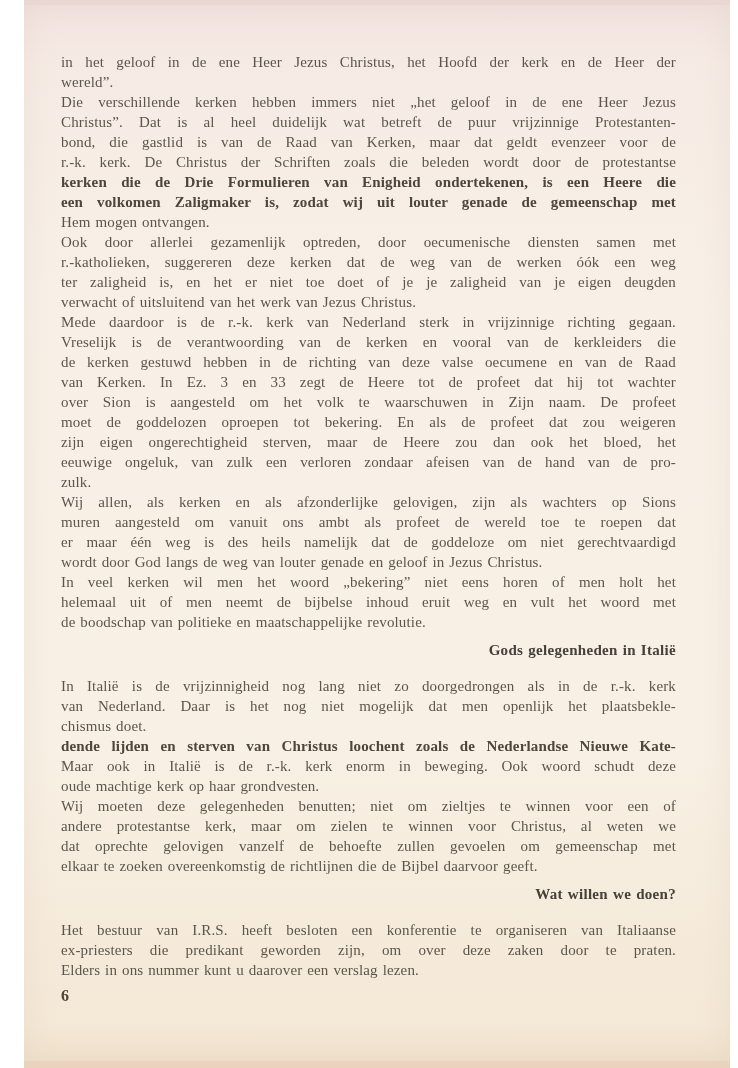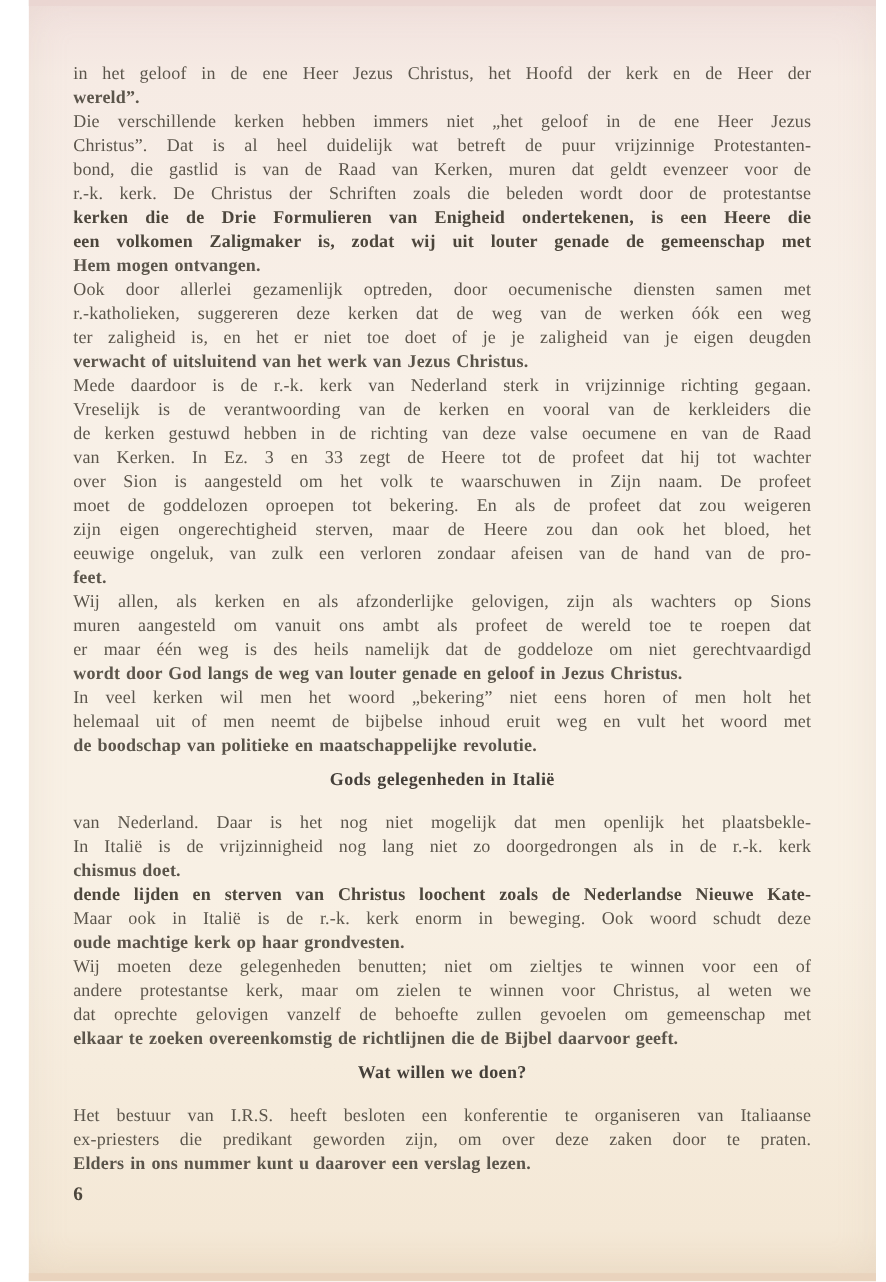--- a/index.html
+++ b/index.html
@@ -46,27 +46,27 @@
   }
   .para { margin: 0; }
   .line {
     height: 20px;
     line-height: 20px;
     text-align: justify;
     text-align-last: justify;
     white-space: normal;
     overflow: visible;
   }
-  .line.last { text-align-last: left; font-weight: bold; }
+  .line.last { text-align-last: left; }
   .line.bold { font-weight: bold; color: #4c463c; }
   .heading {
     height: 20px;
     line-height: 20px;
     margin: 8px 0 16px 0;
-    text-align: center;
+    text-align: right;
     font-weight: bold;
     color: #45403a;
     letter-spacing: 0.3px;
   }
   .page-number {
     margin-top: 7px;
     font-weight: bold;
     font-size: 16px;
     color: #4c463c;
   }
@@ -79,58 +79,58 @@
     <div class="edge-top"></div>
     <div class="content">
 
     <div class="para">
           <div class="line">in het geloof in de ene Heer Jezus Christus, het Hoofd der kerk en de Heer der</div>
           <div class="line last">wereld”.</div>
         </div>
         <div class="para">
           <div class="line">Die verschillende kerken hebben immers niet „het geloof in de ene Heer Jezus</div>
           <div class="line">Christus”. Dat is al heel duidelijk wat betreft de puur vrijzinnige Protestanten-</div>
-          <div class="line">bond, die gastlid is van de Raad van Kerken, muren dat geldt evenzeer voor de</div>
+          <div class="line">bond, die gastlid is van de Raad van Kerken, maar dat geldt evenzeer voor de</div>
           <div class="line">r.-k. kerk. De Christus der Schriften zoals die beleden wordt door de protestantse</div>
           <div class="line bold">kerken die de Drie Formulieren van Enigheid ondertekenen, is een Heere die</div>
           <div class="line bold">een volkomen Zaligmaker is, zodat wij uit louter genade de gemeenschap met</div>
           <div class="line last">Hem mogen ontvangen.</div>
         </div>
         <div class="para">
           <div class="line">Ook door allerlei gezamenlijk optreden, door oecumenische diensten samen met</div>
           <div class="line">r.-katholieken, suggereren deze kerken dat de weg van de werken óók een weg</div>
           <div class="line">ter zaligheid is, en het er niet toe doet of je je zaligheid van je eigen deugden</div>
           <div class="line last">verwacht of uitsluitend van het werk van Jezus Christus.</div>
         </div>
         <div class="para">
           <div class="line">Mede daardoor is de r.-k. kerk van Nederland sterk in vrijzinnige richting gegaan.</div>
           <div class="line">Vreselijk is de verantwoording van de kerken en vooral van de kerkleiders die</div>
           <div class="line">de kerken gestuwd hebben in de richting van deze valse oecumene en van de Raad</div>
           <div class="line">van Kerken. In Ez. 3 en 33 zegt de Heere tot de profeet dat hij tot wachter</div>
           <div class="line">over Sion is aangesteld om het volk te waarschuwen in Zijn naam. De profeet</div>
           <div class="line">moet de goddelozen oproepen tot bekering. En als de profeet dat zou weigeren</div>
           <div class="line">zijn eigen ongerechtigheid sterven, maar de Heere zou dan ook het bloed, het</div>
           <div class="line">eeuwige ongeluk, van zulk een verloren zondaar afeisen van de hand van de pro-</div>
-          <div class="line last">feet.</div>
+          <div class="line last">zulk.</div>
         </div>
         <div class="para">
           <div class="line">Wij allen, als kerken en als afzonderlijke gelovigen, zijn als wachters op Sions</div>
           <div class="line">muren aangesteld om vanuit ons ambt als profeet de wereld toe te roepen dat</div>
           <div class="line">er maar één weg is des heils namelijk dat de goddeloze om niet gerechtvaardigd</div>
           <div class="line last">wordt door God langs de weg van louter genade en geloof in Jezus Christus.</div>
         </div>
         <div class="para">
           <div class="line">In veel kerken wil men het woord „bekering” niet eens horen of men holt het</div>
           <div class="line">helemaal uit of men neemt de bijbelse inhoud eruit weg en vult het woord met</div>
           <div class="line last">de boodschap van politieke en maatschappelijke revolutie.</div>
         </div>
         <div class="heading">Gods gelegenheden in Italië</div>
         <div class="para">
+          <div class="line">In Italië is de vrijzinnigheid nog lang niet zo doorgedrongen als in de r.-k. kerk</div>
           <div class="line">van Nederland. Daar is het nog niet mogelijk dat men openlijk het plaatsbekle-</div>
-          <div class="line">In Italië is de vrijzinnigheid nog lang niet zo doorgedrongen als in de r.-k. kerk</div>
           <div class="line last">chismus doet.</div>
           <div class="line bold">dende lijden en sterven van Christus loochent zoals de Nederlandse Nieuwe Kate-</div>
         </div>
         <div class="para">
           <div class="line">Maar ook in Italië is de r.-k. kerk enorm in beweging. Ook woord schudt deze</div>
           <div class="line last">oude machtige kerk op haar grondvesten.</div>
         </div>
         <div class="para">
           <div class="line">Wij moeten deze gelegenheden benutten; niet om zieltjes te winnen voor een of</div>
           <div class="line">andere protestantse kerk, maar om zielen te winnen voor Christus, al weten we</div>

